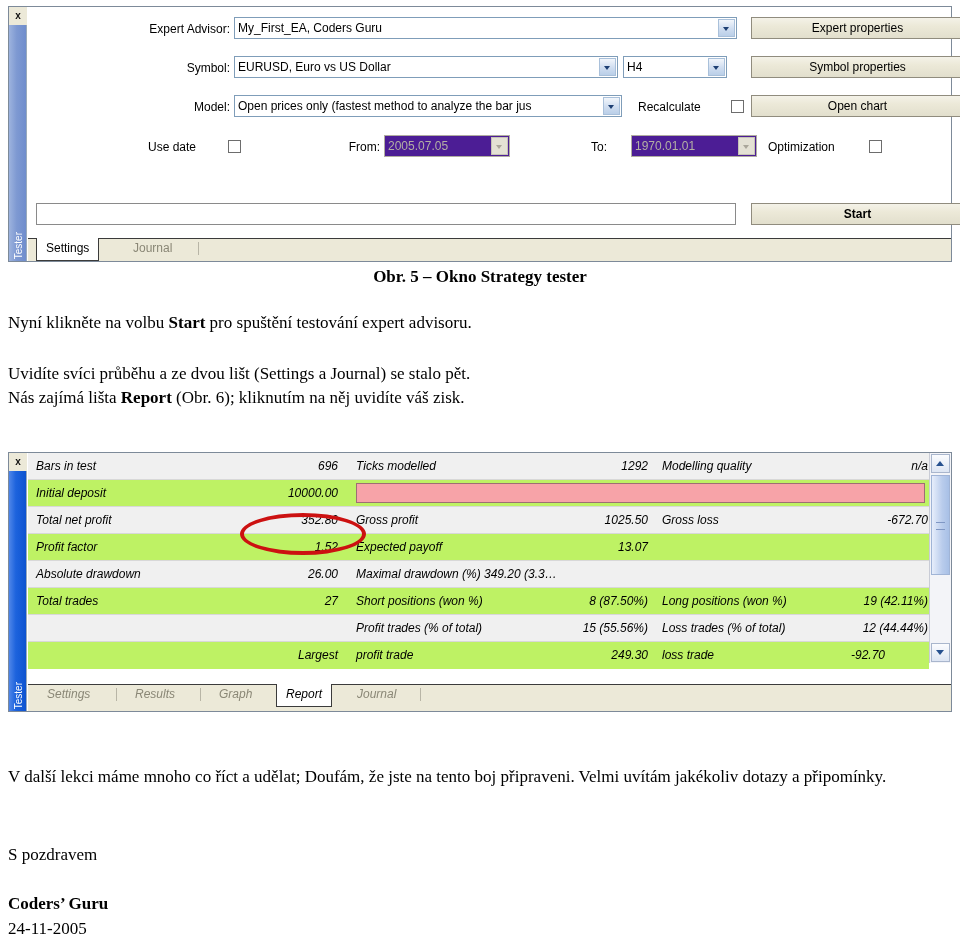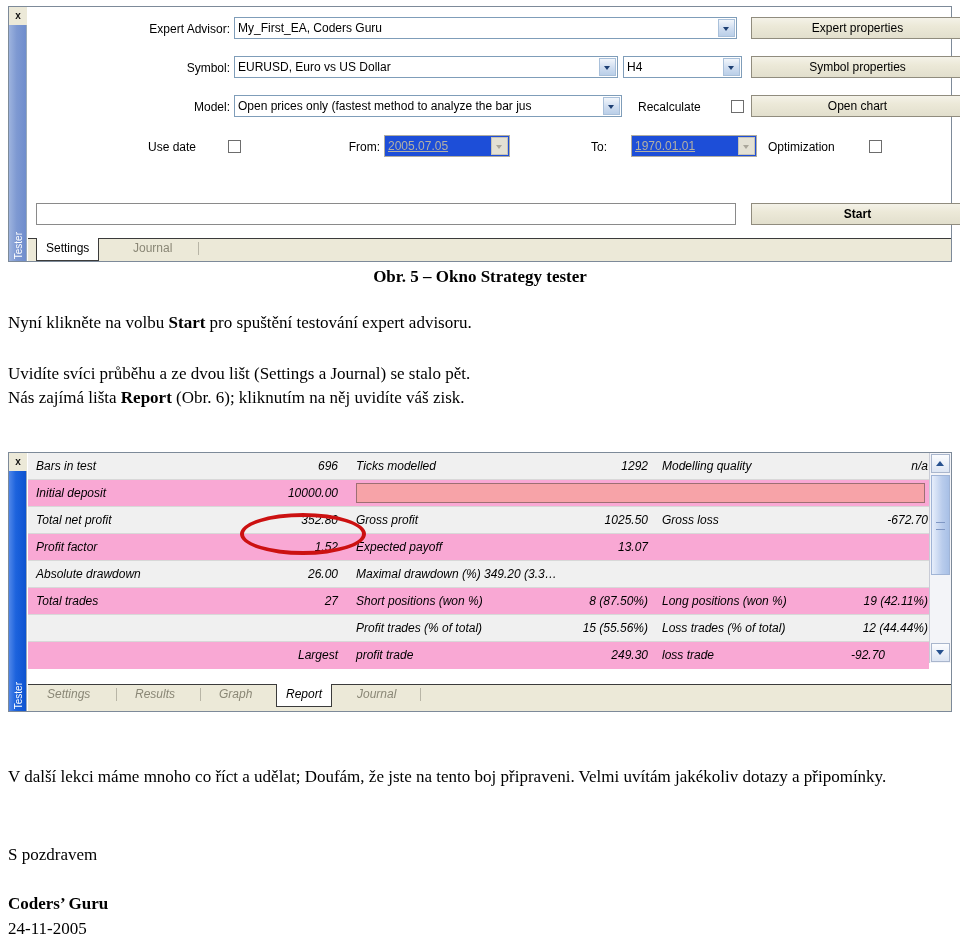--- a/index.html
+++ b/index.html
@@ -104,24 +104,23 @@
     border: 1px solid #7f9db9;
     box-sizing: border-box;
     font-size: 12px;
     line-height: 20px;
     padding-left: 3px;
     color: #000;
     white-space: nowrap;
     overflow: hidden;
   }
   .combo.disabled {
-    background: #1d4ed8;
+    background: #4c1d95;
     color: #b3b0a4;
     border: 1px solid #b0ada1;
-    text-decoration: underline;
   }
   .combo .arrow {
     position: absolute;
     right: 1px; top: 1px;
     width: 17px; height: 18px;
     background: linear-gradient(180deg,#f2f6fb 0%, #cfddf0 55%, #bacfe8 100%);
     border: 1px solid #a9c0da;
     box-sizing: border-box;
   }
   .combo.disabled .arrow {
@@ -227,21 +226,21 @@
     font-family: "Liberation Sans", sans-serif;
     font-size: 12px;
   }
   .rrow {
     position: relative;
     height: 27px;
     box-sizing: border-box;
     border-bottom: 1px solid #d8d8d8;
   }
   .rrow.shade { background: #f0f0f0; }
-  .rrow.plain { background: #f9a8d4; }
+  .rrow.plain { background: #bef264; }
   .cell-lbl {
     position: absolute;
     top: 0;
     line-height: 26px;
     color: #000;
     white-space: nowrap;
   }
   .cell-val {
     position: absolute;
     top: 0;
@@ -349,21 +348,21 @@
         </div>
         <div class="btn" style="left:723px; width:213px;">Expert properties</div>
       </div>
 
       <div class="field-row" style="top:49px; left:0; right:0;padding-left:28px;">
         <span class="fld-label" style="left:94px; width:108px;">Symbol:</span>
         <div class="combo" style="left:206px; width:384px;">
           <span>EURUSD, Euro vs US Dollar</span>
           <span class="arrow"></span>
         </div>
-        <div class="combo" style="left:595px; width:119px;">
+        <div class="combo" style="left:595px; width:104px;">
           <span>H4</span>
           <span class="arrow"></span>
         </div>
         <div class="btn" style="left:723px; width:213px;">Symbol properties</div>
       </div>
 
       <div class="field-row" style="top:88px; left:0; right:0;">
         <span class="fld-label" style="left:96px; width:106px;">Model:</span>
         <div class="combo" style="left:206px; width:388px;">
           <span>Open prices only (fastest method to analyze the bar jus</span>

